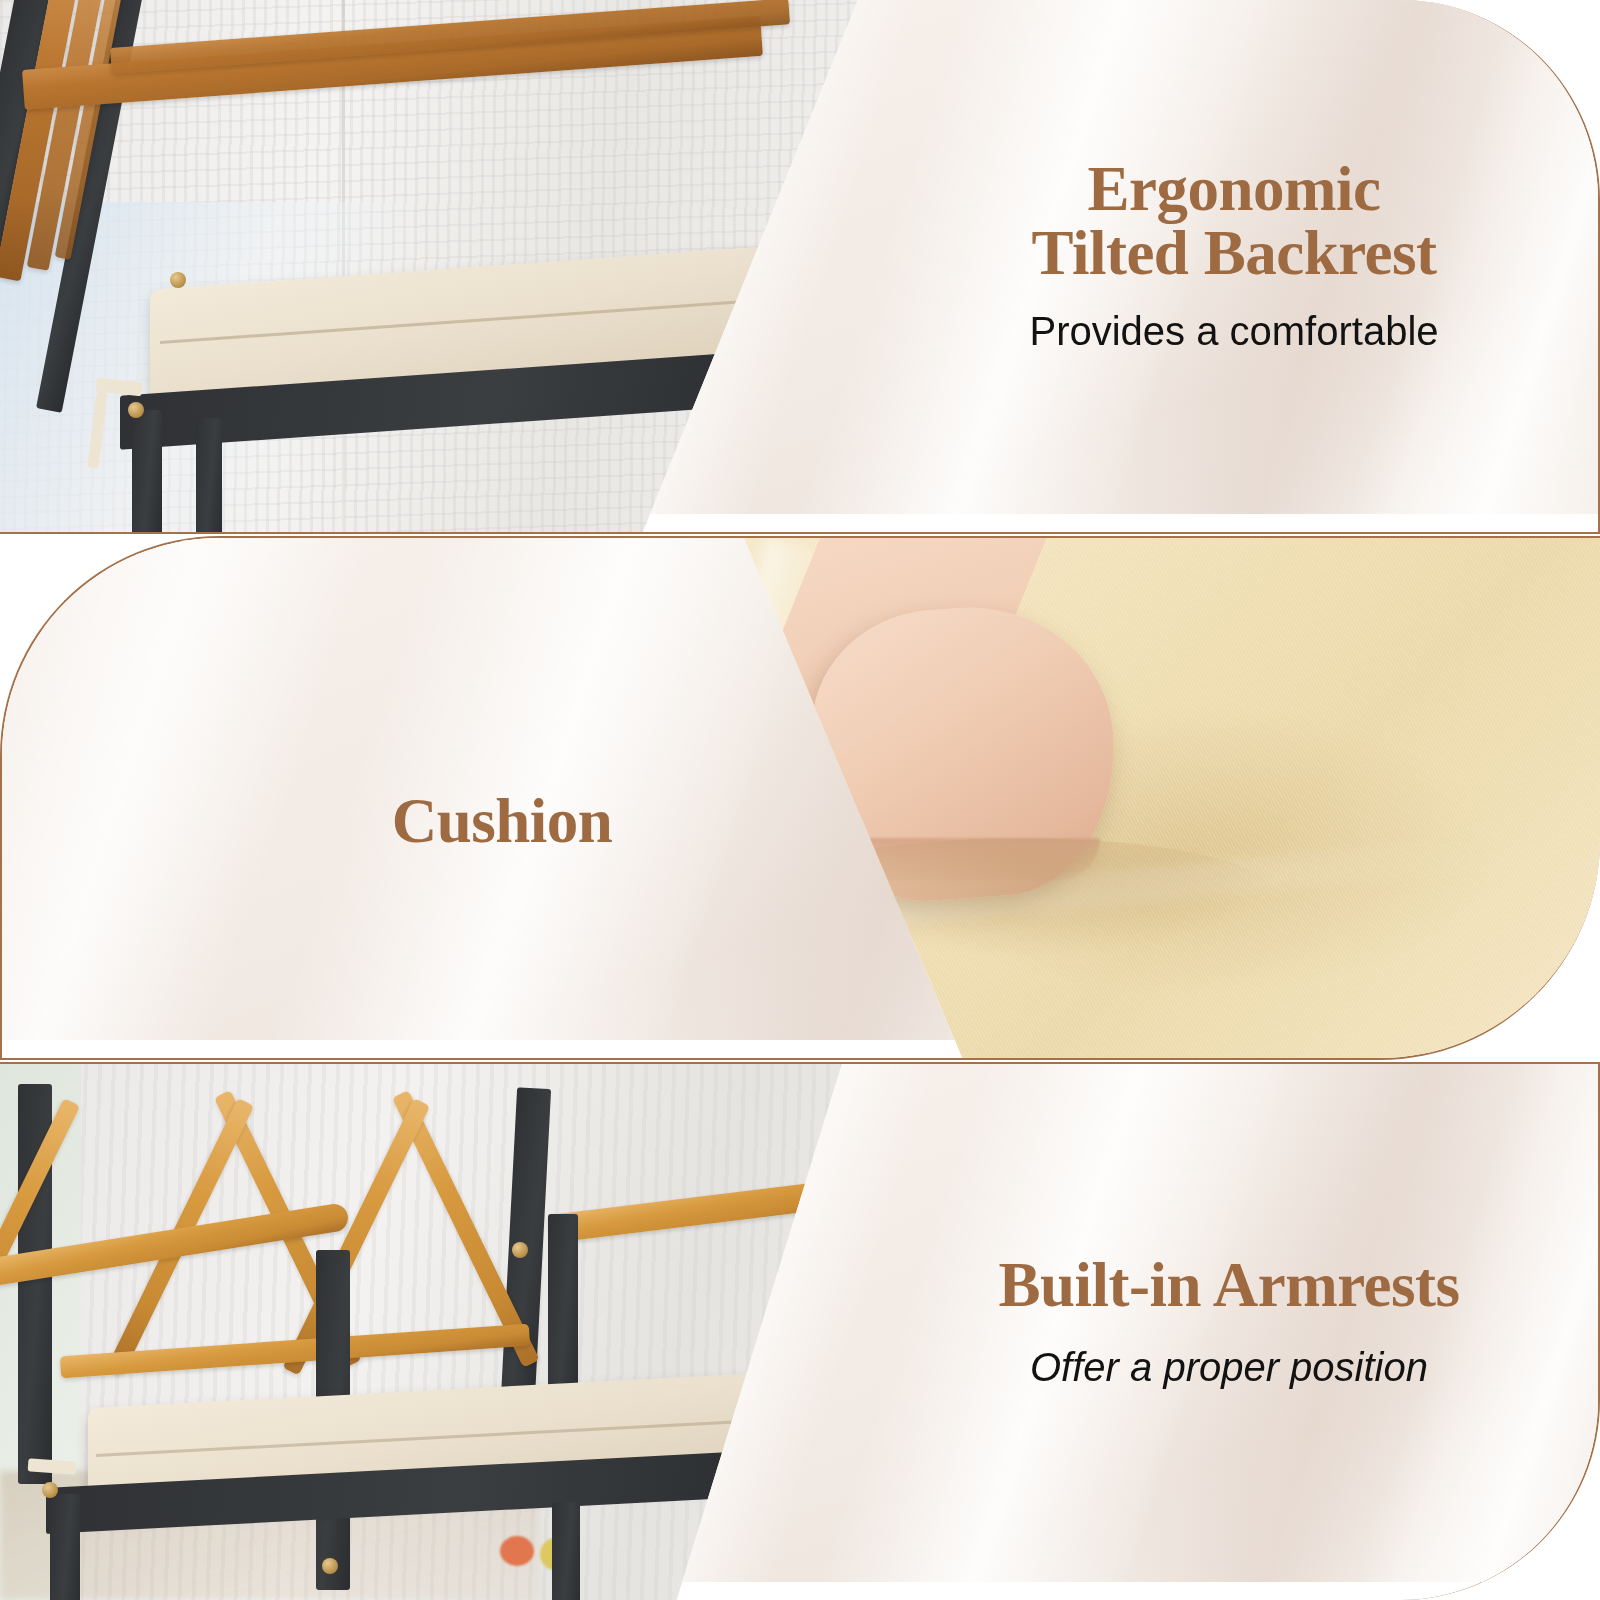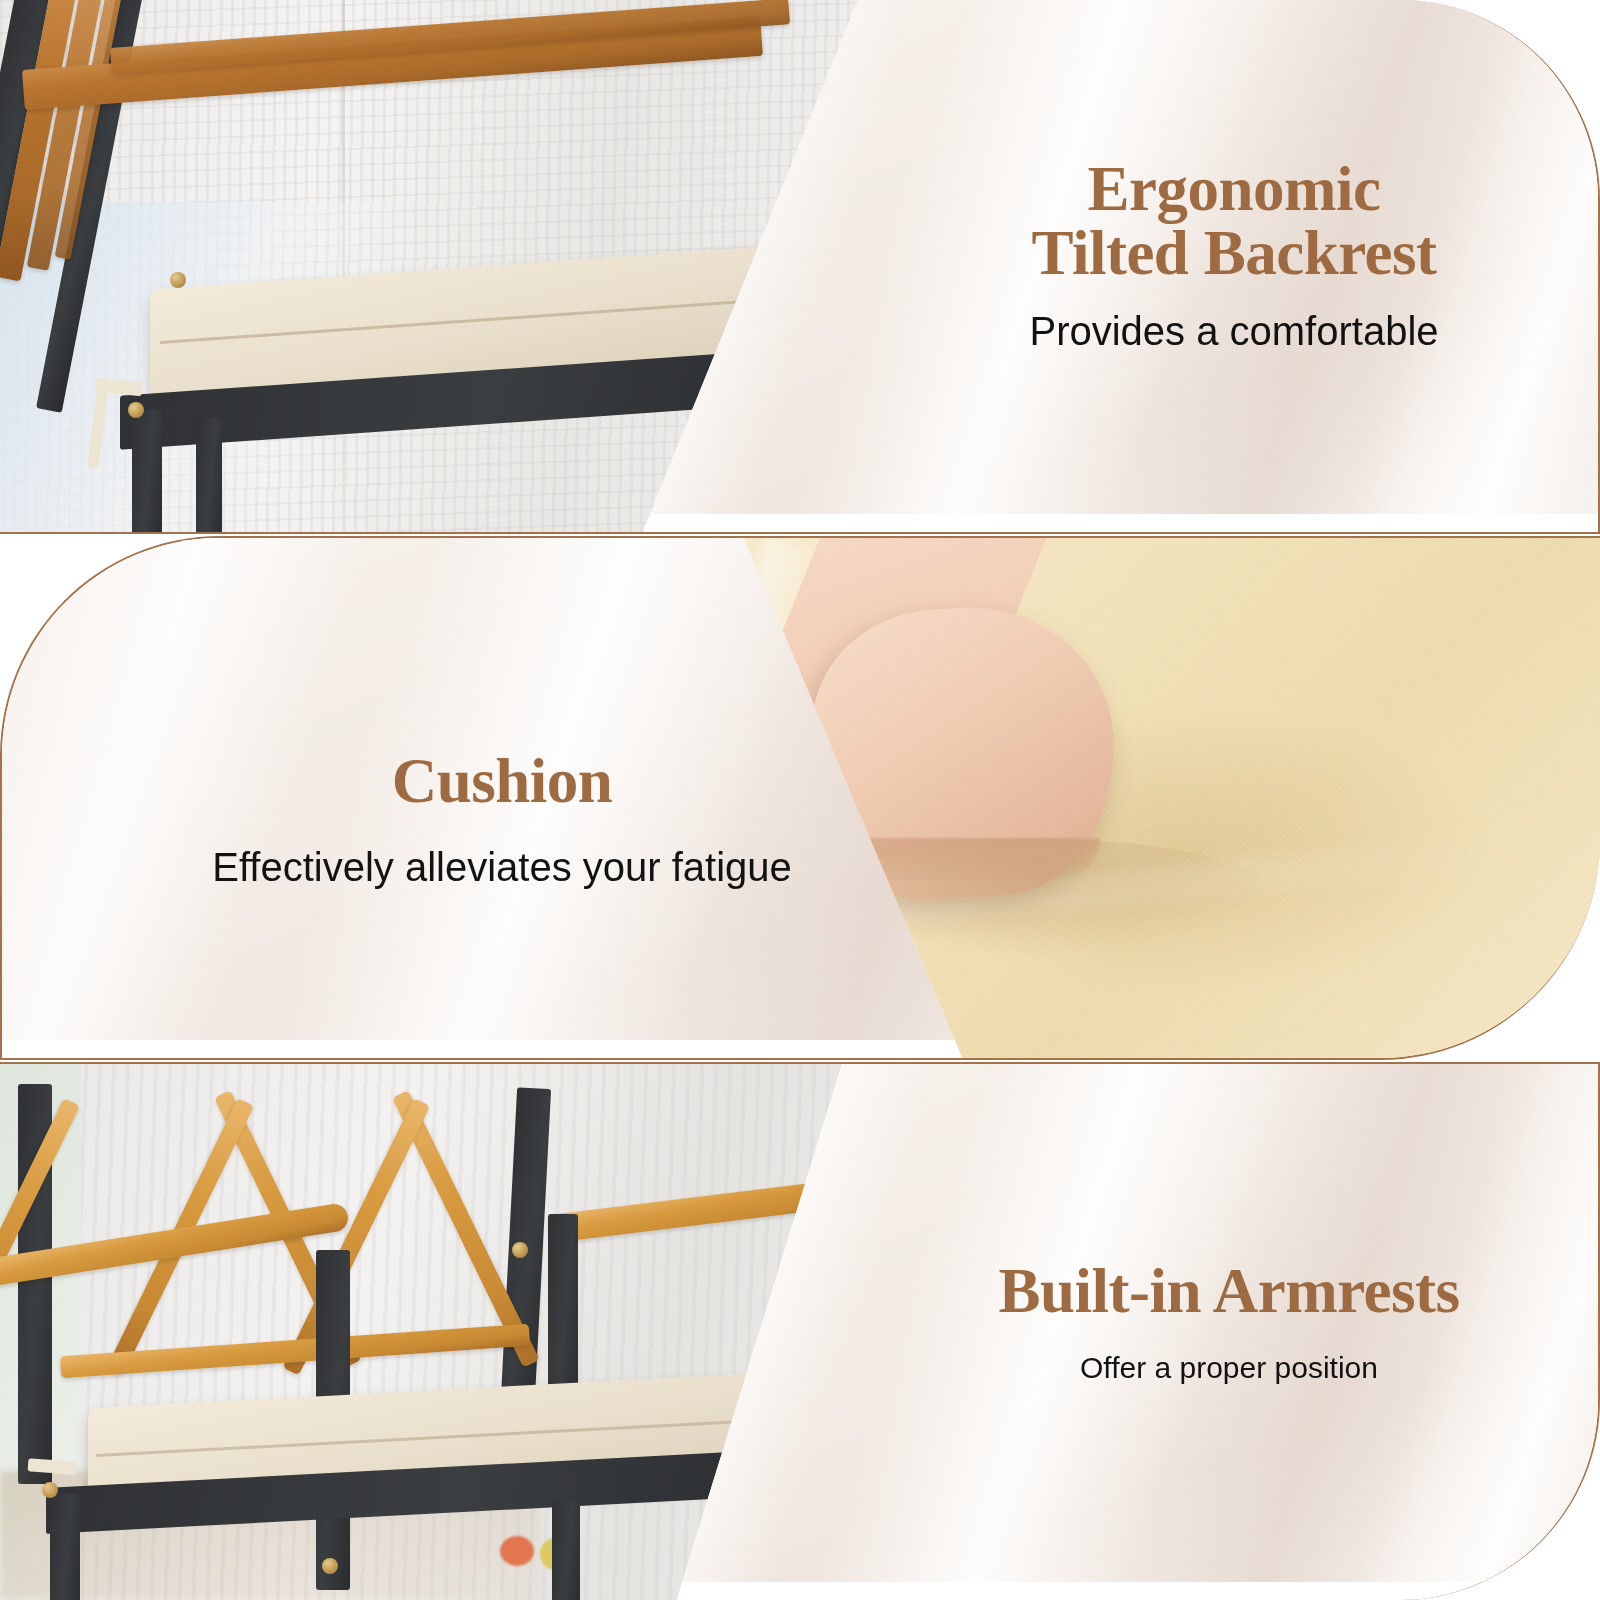--- a/index.html
+++ b/index.html
@@ -152,23 +152,20 @@
     </div>
   </section>
 
   <section class="panel panel-2">
 
     <div class="text-pane satin" style="left:0;width:1000px;clip-path:polygon(0 0, 742px 0, 962px 524px, 0 524px);padding-right:270px;">
       <h2 class="headline" style="font-size:63px;">
         <br>
         <span>Cushion</span>
       </h2>
-      <p class="subcopy" style="font-size:40px;margin-top:28px;">
-        <span>Effectively alleviates your fatigue</span>
-      </p>
     </div>
 
     <div class="photo" style="left:640px;right:0;clip-path:polygon(102px 0, 960px 0, 960px 524px, 322px 524px);">
       <div class="fabric"></div>
       <div class="fab-fold" style="left:60px;top:0;width:70px;height:524px;transform:rotate(14deg);"></div>
       <div class="fab-fold" style="left:150px;top:330px;width:700px;height:34px;transform:rotate(-5deg);opacity:.7;"></div>
 
       <div class="forearm" style="left:160px;top:-150px;width:210px;height:430px;border-radius:100px 110px 70px 60px;transform:rotate(22deg);"></div>
       <div class="fist" style="left:172px;top:70px;width:300px;height:290px;
                   border-radius:130px 150px 120px 110px / 120px 140px 160px 130px;transform:rotate(-4deg);"></div>
@@ -218,19 +215,19 @@
         <div class="rivet" style="left:42px;top:418px;"></div>
         <div class="rivet" style="left:322px;top:494px;"></div>
         <div class="strap" style="left:28px;top:396px;width:48px;height:13px;transform:rotate(4deg);"></div>
       </div>
     </div>
 
     <div class="text-pane satin" style="left:650px;right:0;clip-path:polygon(192px 0, 950px 0, 950px 538px, 26px 538px);padding-left:210px;">
       <h2 class="headline" style="font-size:63px;">
         <span>Built-in Armrests</span>
       </h2>
-      <p class="subcopy" style="font-size:30px;margin-top:24px;">
+      <p class="subcopy" style="font-size:40px;margin-top:24px;font-style:italic;">
         <span>Offer a proper position</span><br>
       </p>
     </div>
   </section>
 
 </div>
 
 </body></html>

